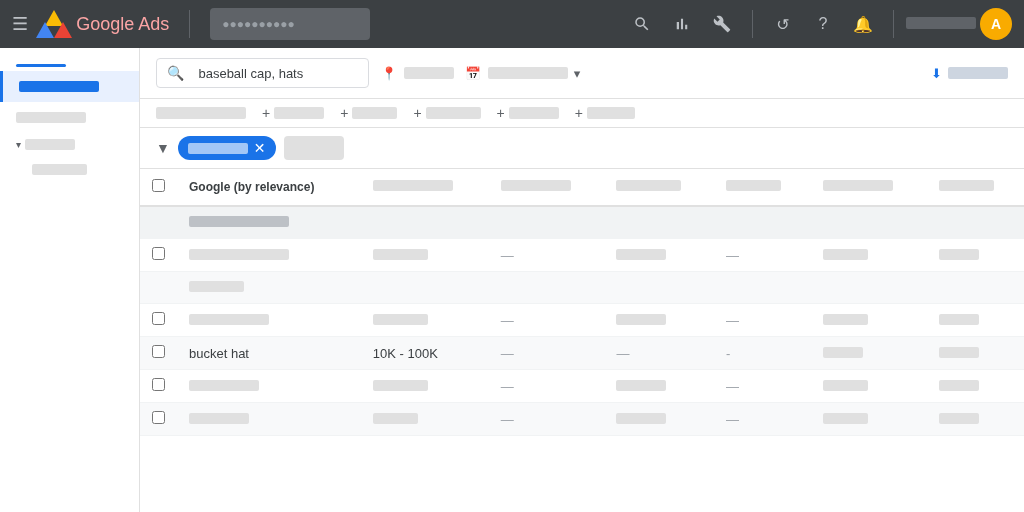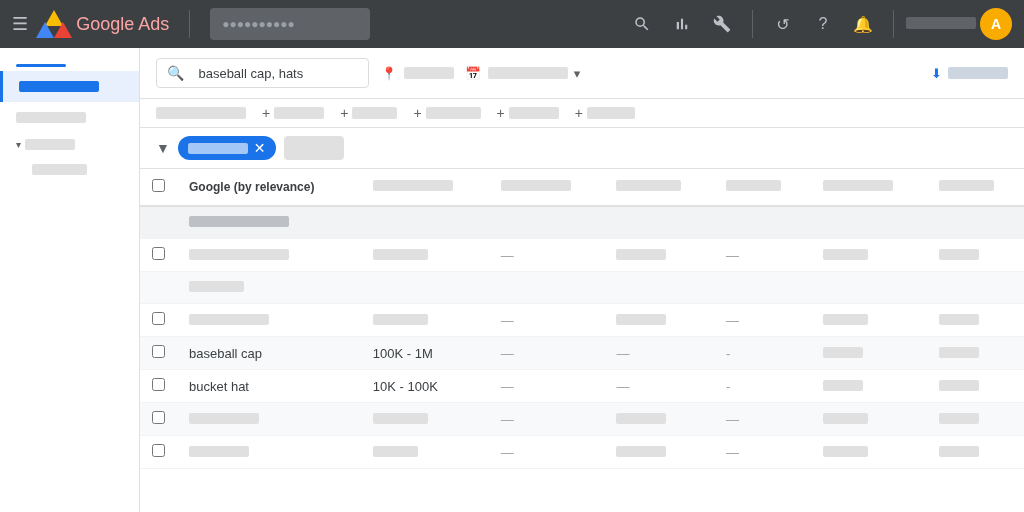--- a/index.html
+++ b/index.html
@@ -355,30 +355,20 @@
             <td class="check-cell"><input type="checkbox" style=""></td>
             <td><span class="cell-bar" style="width:80px;"></span></td>
             <td><span class="cell-bar" style="width:55px;"></span></td>
             <td class="dash">—</td>
             <td><span class="cell-bar" style="width:50px;"></span></td>
             <td class="dash">—</td>
             <td><span class="cell-bar" style="width:45px;"></span></td>
             <td><span class="cell-bar" style="width:40px;"></span></td>
           </tr>
 
-          <tr>
-            <td class="check-cell"><input type="checkbox" style=""></td>
-            <td>baseball cap</td>
-            <td>100K - 1M</td>
-            <td class="dash">—</td>
-            <td class="dash">—</td>
-            <td class="dash">-</td>
-            <td><span class="cell-bar" style="width:40px;"></span></td>
-            <td><span class="cell-bar" style="width:40px;"></span></td>
-          </tr>
 
           <tr>
             <td class="check-cell"><input type="checkbox" style=""></td>
             <td>bucket hat</td>
             <td>10K - 100K</td>
             <td class="dash">—</td>
             <td class="dash">—</td>
             <td class="dash">-</td>
             <td><span class="cell-bar" style="width:40px;"></span></td>
             <td><span class="cell-bar" style="width:40px;"></span></td>

